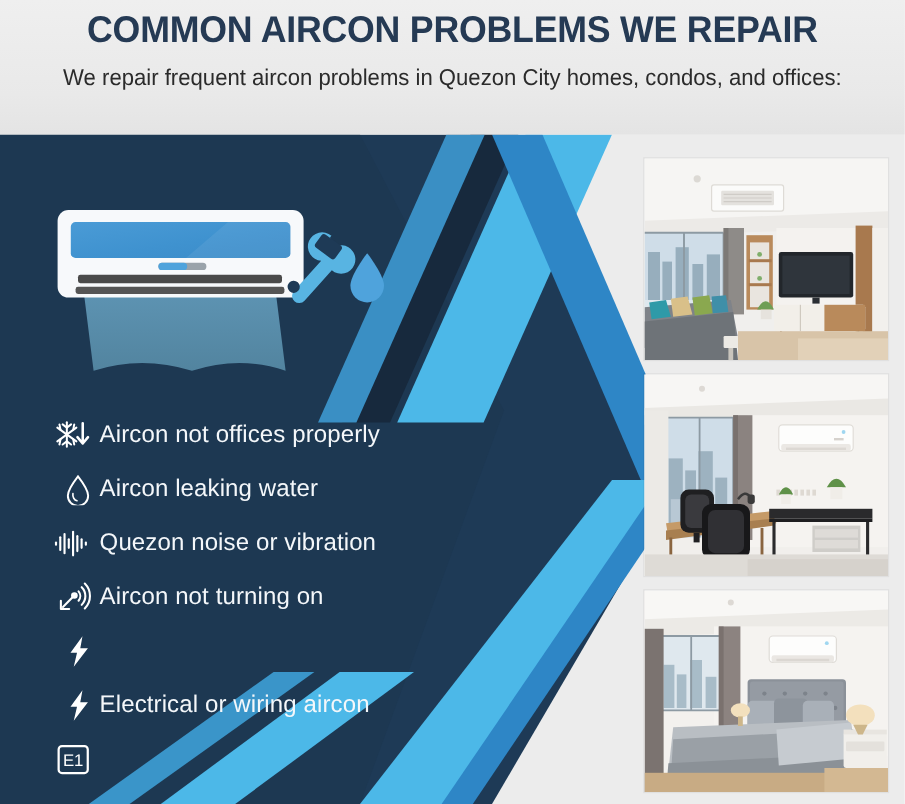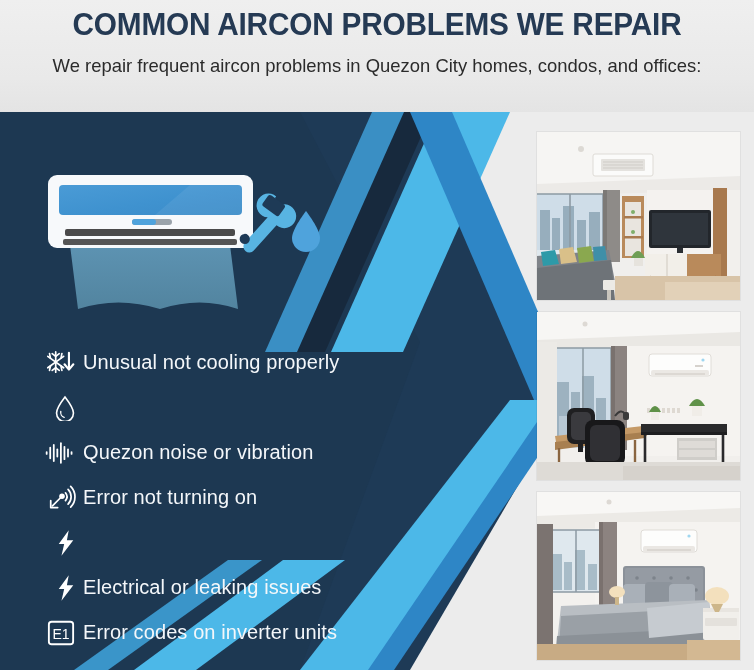--- a/index.html
+++ b/index.html
@@ -181,30 +181,31 @@
             <line x1="7" y1="24" x2="11" y2="21"></line>
               <line x1="15" y1="24" x2="11" y2="21"></line>
             <line x1="4" y1="5" x2="5" y2="10"></line>
               <line x1="18" y1="5" x2="17" y2="10"></line>
             <line x1="4" y1="24" x2="5" y2="19"></line>
               <line x1="18" y1="24" x2="17" y2="19"></line>
           </g>
           <path d="M26,4 L26,21 M21,17 L26,23 L31,17" stroke="#ffffff" stroke-width="2.4" fill="none" stroke-linecap="round" stroke-linejoin="round"></path>
         </svg>
       </span>
-      <span class="problem-label">Unusual not cooling properly</span>
+      <span class="problem-label">Aircon not offices properly</span>
     </div>
 
     <div class="problem-item">
       <span class="problem-icon">
         <svg viewBox="0 0 26 30" width="22" height="26">
           <path d="M13,2 C13,2 23,15 23,21 a10,10 0 0 1 -20,0 C3,15 13,2 13,2 Z" fill="none" stroke="#ffffff" stroke-width="1.9"></path>
           <path d="M8,19 a5,6 0 0 0 4,7" fill="none" stroke="#ffffff" stroke-width="1.6" stroke-linecap="round"></path>
         </svg>
       </span>
+      <span class="problem-label">Aircon leaking water</span>
     </div>
 
     <div class="problem-item">
       <span class="problem-icon">
         <svg viewBox="0 0 36 26" width="32" height="24">
           <g stroke="#ffffff" stroke-width="2" stroke-linecap="round">
             <line x1="3" y1="12" x2="3" y2="14"></line>
             <line x1="7" y1="7" x2="7" y2="19"></line>
             <line x1="11" y1="4" x2="11" y2="22"></line>
             <line x1="15" y1="9" x2="15" y2="17"></line>
@@ -222,48 +223,47 @@
       <span class="problem-icon">
         <svg viewBox="0 0 32 30" width="28" height="26">
           <circle cx="16" cy="13" r="3.2" fill="#ffffff"></circle>
           <path d="M20,9 a7,7 0 0 1 0,9" fill="none" stroke="#ffffff" stroke-width="2" stroke-linecap="round"></path>
           <path d="M23,5 a12,12 0 0 1 0,17" fill="none" stroke="#ffffff" stroke-width="2" stroke-linecap="round"></path>
           <path d="M26,1.5 a17,17 0 0 1 0,24" fill="none" stroke="#ffffff" stroke-width="2" stroke-linecap="round"></path>
           <line x1="14" y1="15" x2="5" y2="24" stroke="#ffffff" stroke-width="2" stroke-linecap="round"></line>
           <path d="M3,18 L3,26 L11,26" fill="none" stroke="#ffffff" stroke-width="2" stroke-linecap="round" stroke-linejoin="round"></path>
         </svg>
       </span>
-      <span class="problem-label">Error not turning on</span>
+      <span class="problem-label">Aircon not turning on</span>
     </div>
 
     <div class="problem-item">
       <span class="problem-icon">
         <svg viewBox="0 0 22 30" width="20" height="28">
           <polygon points="14,1 3,16 9,16 6,29 19,12 12,12" fill="#ffffff"></polygon>
         </svg>
       </span>
     </div>
 
     <div class="problem-item">
       <span class="problem-icon">
         <svg viewBox="0 0 22 30" width="20" height="28">
           <polygon points="14,1 3,16 9,16 6,29 19,12 12,12" fill="#ffffff"></polygon>
         </svg>
       </span>
-      <span class="problem-label">Electrical or leaking issues</span>
+      <span class="problem-label">Electrical or wiring aircon</span>
     </div>
 
     <div class="problem-item">
       <span class="problem-icon">
         <svg viewBox="0 0 32 30" width="30" height="28">
           <rect x="3" y="3" width="26" height="24" rx="3" fill="none" stroke="#ffffff" stroke-width="2"></rect>
           <text x="16" y="21" text-anchor="middle" font-family="Liberation Sans, sans-serif" font-size="15" fill="#ffffff">E1</text>
         </svg>
       </span>
-      <span class="problem-label">Error codes on inverter units</span>
     </div>
 
   </div>
 
   <div class="photo" id="photo-living">
     <svg viewBox="0 0 203 168" preserveAspectRatio="none">
       <rect width="203" height="168" fill="#f0efed"></rect>
 
       <rect x="0" y="0" width="203" height="58" fill="#f6f5f3"></rect>
       <path d="M0,52 L203,44 L203,58 L0,64 Z" fill="#eceae7"></path>

